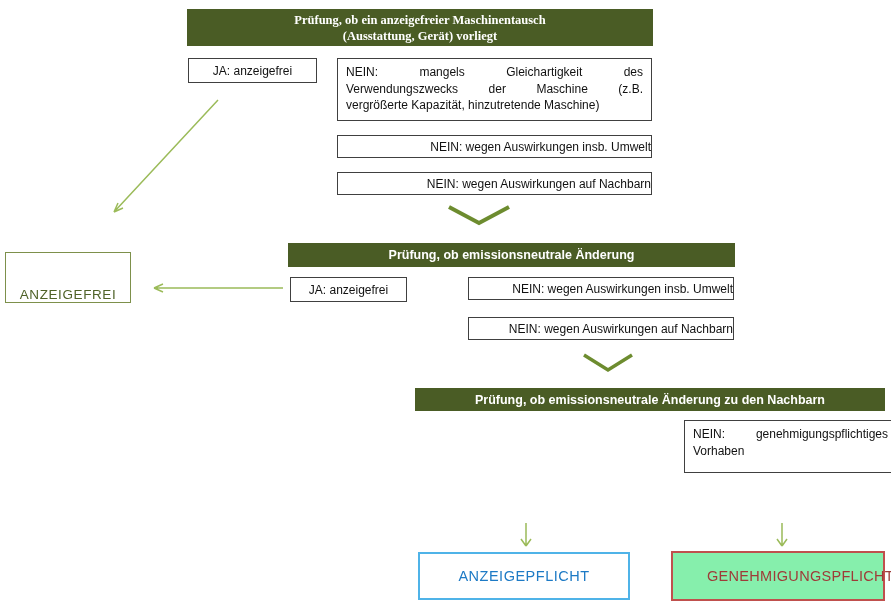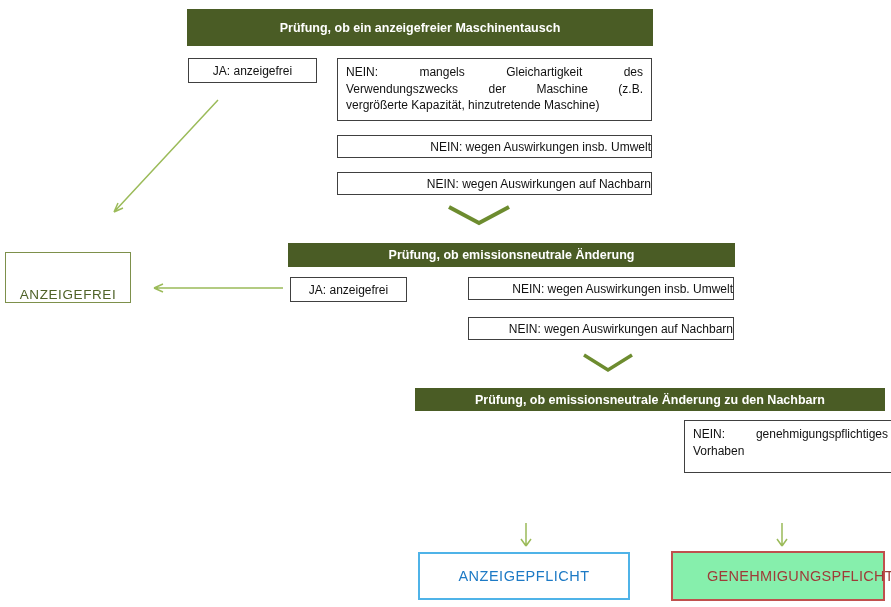--- a/index.html
+++ b/index.html
@@ -15,21 +15,21 @@
   }
   .box{
     position:absolute;background:#fff;border:1.4px solid var(--box-border,#404040);
     color:var(--box-text,#111);font-size:12px;box-sizing:border-box;
   }
   .center{display:flex;align-items:center;justify-content:center;}
   .jwrap{padding:5px 8px;}
   .jline{text-align:justify;text-align-last:justify;line-height:16.5px;}
   .jline-last{text-align:center;text-align-last:left;line-height:16.5px;}
 
-  .h1{left:187px;top:9px;width:466px;height:37px;}
+  .h1{left:187px;top:9px;width:466px;height:37px;font-family:Liberation Serif, serif;}
   .ja1{left:188px;top:58px;width:129px;height:25px;}
   .nein1a{left:337px;top:58px;width:315px;height:63px;}
   .nein1b{left:337px;top:135px;width:315px;height:23px;padding-left:8px;}
   .nein1c{left:337px;top:172px;width:315px;height:23px;padding-left:8px;}
   .vleft{display:flex;align-items:center;justify-content:flex-end;}
 
   .h2{left:288px;top:243px;width:447px;height:24px;}
   .ja2{left:290px;top:277px;width:117px;height:25px;}
   .nein2a{left:468px;top:277px;width:266px;height:23px;padding-left:8px;}
   .nein2b{left:468px;top:317px;width:266px;height:23px;padding-left:8px;}
@@ -58,20 +58,21 @@
   .chev{stroke:var(--chevron-green,#6d8c2f);fill:none;}
   .thin-arrow{stroke:var(--arrow-green,#9bbb59);fill:none;stroke-width:1.5;}
 </style>
 </head>
 <body>
 
 <div id="canvas">
 
   <div class="header h1">
     <div>Prüfung, ob ein anzeigefreier Maschinentausch</div>
+    <div>(Ausstattung, Gerät) vorliegt</div>
   </div>
 
   <div class="box ja1 center">
     <span>JA: anzeigefrei</span>
   </div>
 
   <div class="box nein1a jwrap">
     <div class="jline">NEIN: mangels Gleichartigkeit des</div>
     <div class="jline">Verwendungszwecks der Maschine (z.B.</div>
     <div class="jline-last">vergrößerte Kapazität, hinzutretende Maschine)</div>

